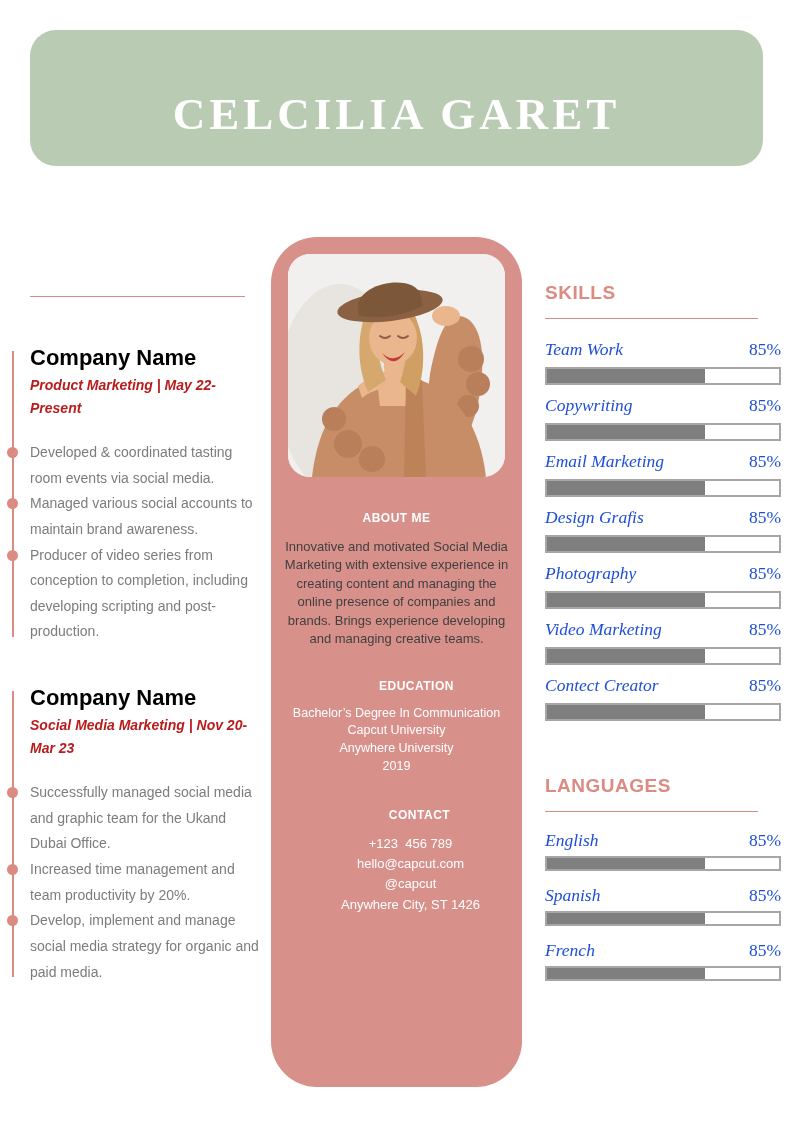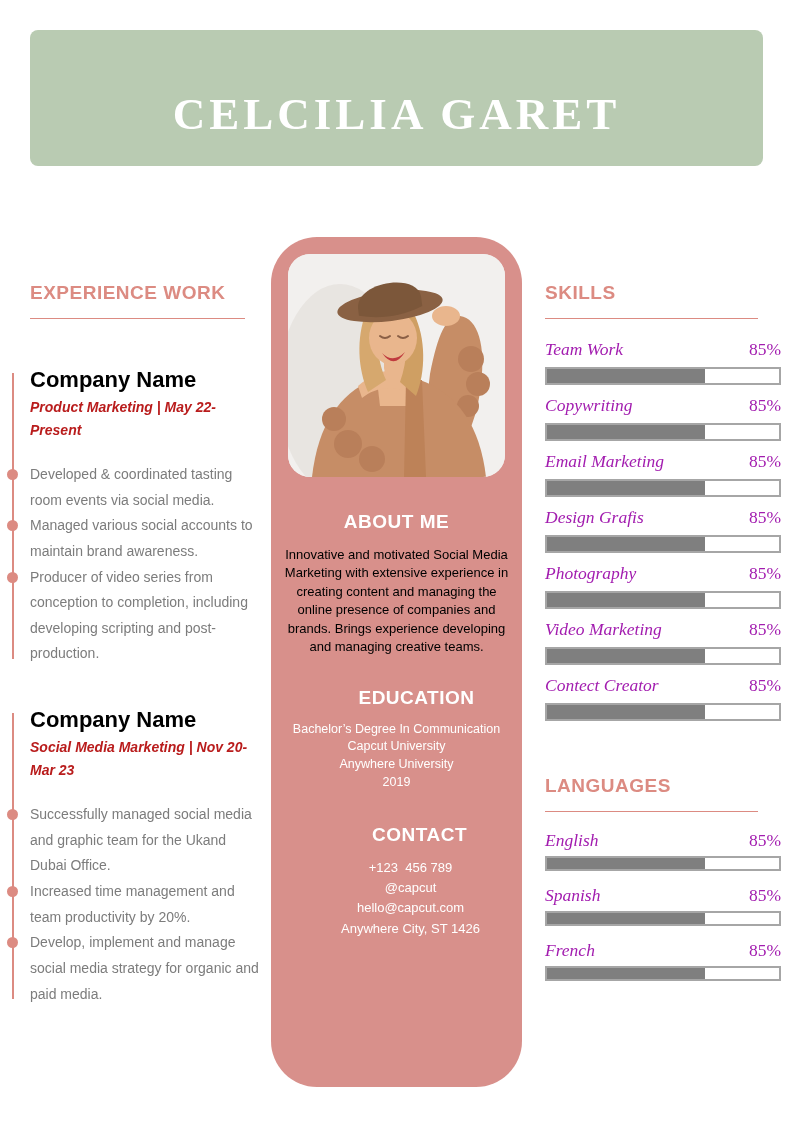--- a/index.html
+++ b/index.html
@@ -2,21 +2,21 @@
 <html><head>
 <meta charset="utf-8">
 <style>
   * { margin:0; padding:0; box-sizing:border-box; }
   html,body { background:#ffffff; }
   body { font-family:"Liberation Sans", sans-serif; }
   .page { position:relative; width:793px; height:1122px; background:#ffffff; overflow:hidden; }
 
   
   .header { position:absolute; left:30px; top:30px; width:733px; height:136px;
-            background:#b9cbb2; border-radius:8px; text-align:center; color:#ffffff; }
+            background:#b9cbb2; border-radius:26px; text-align:center; color:#ffffff; }
   .header-name { margin-top:58px; font-family:"Liberation Serif", serif; font-weight:700;
                  font-size:45px; letter-spacing:4px; }
   .header-sub  { margin-top:26px; font-family:"Liberation Serif", serif; font-size:16px;
                  letter-spacing:3px;font-style:italic; }
 
   
   .left-col { position:absolute; left:30px; top:282px; width:234px; }
   .section-title { font-size:19px; font-weight:700; color:#dc8b82; letter-spacing:0.5px; }
   .rule { height:1px; background:#dc8b82; margin-top:14px; }
   .left-col .rule { width:215px; }
@@ -32,34 +32,34 @@
   .bullets li { position:relative; font-size:14px; color:#7c7c7c; line-height:1.83; }
   .bullets li::before { content:''; position:absolute; left:-23px; top:7px; width:11px;
                         height:11px; border-radius:50%; background:#dc8b82; }
 
   
   .mid-col { position:absolute; left:271px; top:237px; width:251px; height:850px;
              background:#d8908b; border-radius:46px; text-align:center; }
   .photo { width:217px; height:223px; margin:17px auto 0; border-radius:22px;
            overflow:hidden; background:#f2f0ee; }
   .photo svg { display:block; }
-  .mid-heading { margin-top:34px; color:#ffffff; font-size:19px; font-weight:700;
+  .mid-heading { margin-top:34px; color:#ffffff; font-size:12px; font-weight:700;
                  letter-spacing:0.5px; }
-  .mid-text { margin:13px 13px 0; color:#000000; font-size:13px; line-height:1.42; }
+  .mid-text { margin:13px 13px 0; color:#404040; font-size:13px; line-height:1.42; }
   .mid-lines { margin-top:12px; color:#ffffff; font-size:12.5px; line-height:1.42; }
   .mid-lines div { white-space:pre-wrap; }
   .edu-heading { margin-top:30px;margin-left:40px; }
   .contact-heading { margin-top:32px;padding-left:46px; }
   .contact-lines { line-height:1.56; font-size:13px;padding-left:28px; }
 
   
   .right-col { position:absolute; left:545px; top:282px; width:236px; }
   .right-col .rule { width:213px; }
   .meter-head { display:flex; justify-content:space-between; align-items:baseline;
-                font-family:"Liberation Serif", serif; color:#a21caf; }
+                font-family:"Liberation Serif", serif; color:#1d4ed8; }
   .meter-name { font-style:italic; font-size:17.5px; }
   .meter-pct  { font-size:17.5px; }
   .bar { margin-top:7px; height:18px; border:2px solid #a6a6a6; background:#ffffff; }
   .bar-fill { height:100%; background:#7f7f7f; }
   .skill { margin-top:10px; }
   .skill-first { margin-top:20px; }
   .languages-block { margin-top:54px; }
   .lang { margin-top:14px; }
   .lang-first { margin-top:18px; }
   .lang .bar { margin-top:5px; height:15px; }
@@ -68,21 +68,20 @@
 <body>
 
 <div class="page">
 
   <div class="header">
     <div class="header-name">CELCILIA GARET</div>
     <div class="header-sub">SOCIAL MEDIA MARKETING</div>
   </div>
 
   <div class="left-col">
-    <div class="section-title">EXPERIENCE WORK</div>
     <div class="rule"></div>
 
     <div class="job job-1">
       <div class="job-line"></div>
       <div class="company">Company Name</div>
       <div class="role">Product Marketing | May 22-Present</div>
       <ul class="bullets">
         <li>Developed &amp; coordinated tasting room events via social media.</li>
         <li>Managed various social accounts to maintain brand awareness.</li>
         <li>Producer of video series from conception to completion, including developing scripting and post-production.</li>
@@ -151,22 +150,22 @@
     <div class="mid-lines">
       <div>Bachelor’s Degree In Communication</div>
       <div>Capcut University</div>
       <div>Anywhere University</div>
       <div>2019</div>
     </div>
 
     <div class="mid-heading contact-heading">CONTACT</div>
     <div class="mid-lines contact-lines">
       <div>+123  456 789</div>
+      <div>hello@capcut.com</div>
       <div>@capcut</div>
-      <div>hello@capcut.com</div>
       <div>Anywhere City, ST 1426</div>
     </div>
   </div>
 
   <div class="right-col">
     <div class="section-title">SKILLS</div>
     <div class="rule"></div>
 
     <div class="skill skill-first">
       <div class="meter-head">

